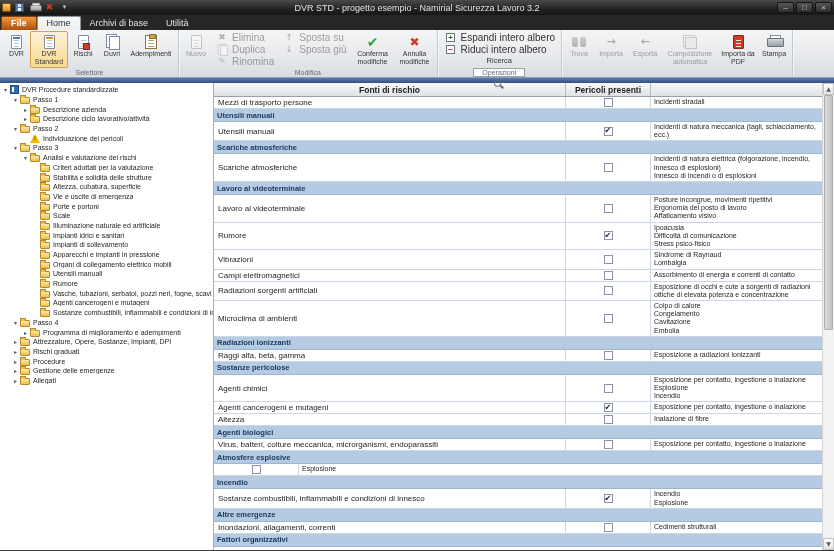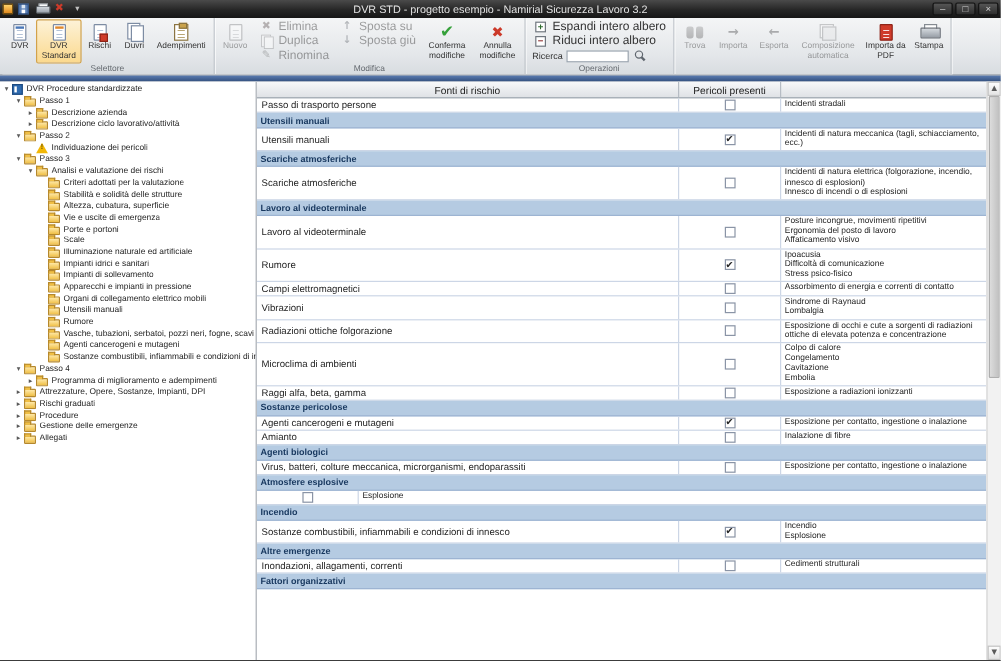--- a/index.html
+++ b/index.html
@@ -31,21 +31,21 @@
   .rbtn.large { display:flex; flex-direction:column; align-items:center; width:34px; height:37px; padding-top:1px; border:1px solid transparent; border-radius:2px; }
   .rbtn.large .rlab { font-size:7px; line-height:8px; text-align:center; color:#333; }
   .rbtn.large.sel { background:linear-gradient(#fdf2d7,#fbd98e); border-color:#d3a249; }
   .rbtn.dis { opacity:.45; filter:grayscale(.9); }
   .rcol { display:flex; flex-direction:column; gap:1px; padding:1px 2px 0 2px; }
   .rbtn.small { display:flex; align-items:center; gap:3px; height:11px; padding:0 2px; border-radius:2px; }
   .rlab-s { font-size:10px; color:#333; white-space:nowrap; }
   .icw { display:flex; align-items:center; justify-content:center; width:14px; height:11px; }
   .icw-lg { width:20px; height:17px; }
 
-  .searchrow { display:flex; align-items:center; gap:3px; height:11px; padding:0 2px; }
+  .searchrow { display:flex; align-items:center; gap:3px; height:11px; padding:0 2px;flex-direction:column; }
   .slab { font-size:7.5px; color:#333; }
   .searchinput { width:52px; height:10px; border:1px solid #98a2ad; background:#fff; font-size:7px; padding:0 2px; outline:none; font-family:"Liberation Sans",sans-serif; }
 
   
   .pg { width:11px; height:14px; background:#fff; border:1px solid #7d8ca3; border-radius:1px; position:relative; display:inline-block; }
   .pg::after { content:""; position:absolute; left:2px; right:2px; top:4px; height:8px; background:repeating-linear-gradient(#b3c3d8 0 1px,transparent 1px 3px); }
   .pg-blue::before { content:""; position:absolute; left:1px; right:1px; top:1px; height:2px; background:#4a78b8; }
   .pg-orange::before { content:""; position:absolute; left:1px; right:1px; top:1px; height:2px; background:#e0892d; }
   .pg-red-mark::before { content:""; position:absolute; right:-2px; bottom:-2px; width:5px; height:5px; background:#cf3b2a; border:1px solid #8e2418; z-index:1; }
   .pg-pdf { background:#cf3b2a; border-color:#8e2418; }
@@ -99,21 +99,21 @@
   .tbook { width:9px; height:9px; background:#2f6bb0; border:1px solid #1d4a80; position:relative; }
   .tbook::before { content:""; position:absolute; left:1px; top:1px; bottom:1px; width:2px; background:#fff; }
   .tfolder { width:10px; height:7px; background:linear-gradient(#ffe9a8,#f0bf45); border:1px solid #b5882d; border-radius:1px; position:relative; margin-top:2px; }
   .tfolder::before { content:""; position:absolute; top:-3px; left:-1px; width:4px; height:2px; background:#f0bf45; border:1px solid #b5882d; border-bottom:none; }
   .twarn { width:0; height:0; border-left:5px solid transparent; border-right:5px solid transparent; border-bottom:9px solid #f2b705; position:relative; }
   .twarn::after { content:"!"; position:absolute; left:-1px; top:1px; font-size:6px; font-weight:bold; color:#6e5200; }
   .tlab { overflow:hidden; text-overflow:clip; }
 
   .main { flex:1; display:flex; flex-direction:column; overflow:hidden; }
   .thead { height:14px; flex:none; display:flex; background:linear-gradient(#f8f9fa,#dfe2e6); border-bottom:1px solid #96a0aa; }
-  .th { display:flex; align-items:center; justify-content:center; font-size:8.5px; font-weight:normal; color:#222; border-right:1px solid #b6bcc4; }
+  .th { display:flex; align-items:center; justify-content:center; font-size:8.5px; font-weight:bold; color:#222; border-right:1px solid #b6bcc4; }
   .th.c1 { width:352px; } .th.c2 { width:85px; } .th.c3 { flex:1; border-right:none; }
   .tbody { flex:1; overflow:hidden; }
   .secrow { background:#b5cbe2; color:#17375e; font-weight:bold; font-size:7.5px; padding:1.5px 3px; border-bottom:1px solid #9db4d2; }
   .trow { display:flex; border-bottom:1px solid #ccd6e6; }
   .c1cell { width:352px; flex:none; border-right:1px solid #ccd6e6; font-size:8px; color:#1e1e1e; padding:1px 4px; display:flex; align-items:center; }
   .c2cell { width:85px; flex:none; border-right:1px solid #ccd6e6; display:flex; align-items:center; justify-content:center; padding:1px 0; }
   .c3cell { flex:1; font-size:7px; line-height:8.2px; color:#1e1e1e; padding:1px 3px; }
   .cb { width:9px; height:9px; border:1px solid #8a94a6; background:#fff; display:inline-block; position:relative; }
   .cb.on::after { content:"✔"; font-family:"DejaVu Sans",sans-serif; position:absolute; left:0px; top:-1.5px; font-size:8px; color:#222; }
 
@@ -153,20 +153,26 @@
         </span>
       </div>
     <div class="title">DVR STD - progetto esempio - Namirial Sicurezza Lavoro 3.2</div>
     <div class="wincontrols">
       <div class="wc">–</div>
       <div class="wc">□</div>
       <div class="wc">×</div>
     </div>
   </div>
 
+  <div class="tabrow">
+      <div class="tab file">File</div>
+      <div class="tab active">Home</div>
+      <div class="tab">Archivi di base</div>
+      <div class="tab">Utilità</div>
+    </div>
 
   <div class="ribbon">
       <div class="rgroup">
         <div class="rbody">
           <div class="rbtn large" style="width: 27px;">
             <span class="icw icw-lg">
               <span class="pg pg-blue"></span>
             </span>
             <div class="rlab">DVR</div>
           </div>
@@ -483,21 +489,21 @@
           <span class="tlab">Allegati</span>
         </div>
       </div>
     <div class="main">
       <div class="thead">
           <div class="th c1">Fonti di rischio</div>
           <div class="th c2">Pericoli presenti</div>
         </div>
       <div class="tbody">
           <div class="trow">
-            <div class="c1cell">Passo di trasporto persone</div>
+            <div class="c1cell">Mezzi di trasporto persone</div>
             <div class="c2cell">
               <span class="cb"></span>
             </div>
             <div class="c3cell">
               <div class="incline">Incidenti stradali</div>
             </div>
           </div>
           <div class="secrow">Utensili manuali</div>
           <div class="trow">
             <div class="c1cell">Utensili manuali</div>
@@ -536,80 +542,92 @@
             <div class="c2cell">
               <span class="cb on"></span>
             </div>
             <div class="c3cell">
               <div class="incline">Ipoacusia</div>
               <div class="incline">Difficoltà di comunicazione</div>
               <div class="incline">Stress psico-fisico</div>
             </div>
           </div>
           <div class="trow">
-            <div class="c1cell">Campi elettromagnetici</div>
-            <div class="c2cell">
-              <span class="cb"></span>
-            </div>
-            <div class="c3cell">
-              <div class="incline">Assorbimento di energia e correnti di contatto</div>
-            </div>
-          </div>
-          <div class="trow">
             <div class="c1cell">Vibrazioni</div>
             <div class="c2cell">
               <span class="cb"></span>
             </div>
             <div class="c3cell">
               <div class="incline">Sindrome di Raynaud</div>
               <div class="incline">Lombalgia</div>
             </div>
           </div>
           <div class="trow">
-            <div class="c1cell">Radiazioni ottiche folgorazione</div>
+            <div class="c1cell">Campi elettromagnetici</div>
+            <div class="c2cell">
+              <span class="cb"></span>
+            </div>
+            <div class="c3cell">
+              <div class="incline">Assorbimento di energia e correnti di contatto</div>
+            </div>
+          </div>
+          <div class="trow">
+            <div class="c1cell">Radiazioni sorgenti artificiali</div>
             <div class="c2cell">
               <span class="cb"></span>
             </div>
             <div class="c3cell">
               <div class="incline">Esposizione di occhi e cute a sorgenti di radiazioni ottiche di elevata potenza e concentrazione</div>
             </div>
           </div>
           <div class="trow">
             <div class="c1cell">Microclima di ambienti</div>
             <div class="c2cell">
               <span class="cb"></span>
             </div>
             <div class="c3cell">
               <div class="incline">Colpo di calore</div>
               <div class="incline">Congelamento</div>
               <div class="incline">Cavitazione</div>
               <div class="incline">Embolia</div>
             </div>
           </div>
+          <div class="secrow">Radiazioni ionizzanti</div>
           <div class="trow">
             <div class="c1cell">Raggi alfa, beta, gamma</div>
             <div class="c2cell">
               <span class="cb"></span>
             </div>
             <div class="c3cell">
               <div class="incline">Esposizione a radiazioni ionizzanti</div>
             </div>
           </div>
           <div class="secrow">Sostanze pericolose</div>
           <div class="trow">
+            <div class="c1cell">Agenti chimici</div>
+            <div class="c2cell">
+              <span class="cb"></span>
+            </div>
+            <div class="c3cell">
+              <div class="incline">Esposizione per contatto, ingestione o inalazione</div>
+              <div class="incline">Esplosione</div>
+              <div class="incline">Incendio</div>
+            </div>
+          </div>
+          <div class="trow">
             <div class="c1cell">Agenti cancerogeni e mutageni</div>
             <div class="c2cell">
               <span class="cb on"></span>
             </div>
             <div class="c3cell">
               <div class="incline">Esposizione per contatto, ingestione o inalazione</div>
             </div>
           </div>
           <div class="trow">
-            <div class="c1cell">Amianto</div>
+            <div class="c1cell">Altezza</div>
             <div class="c2cell">
               <span class="cb"></span>
             </div>
             <div class="c3cell">
               <div class="incline">Inalazione di fibre</div>
             </div>
           </div>
           <div class="secrow">Agenti biologici</div>
           <div class="trow">
             <div class="c1cell">Virus, batteri, colture meccanica, microrganismi, endoparassiti</div>

